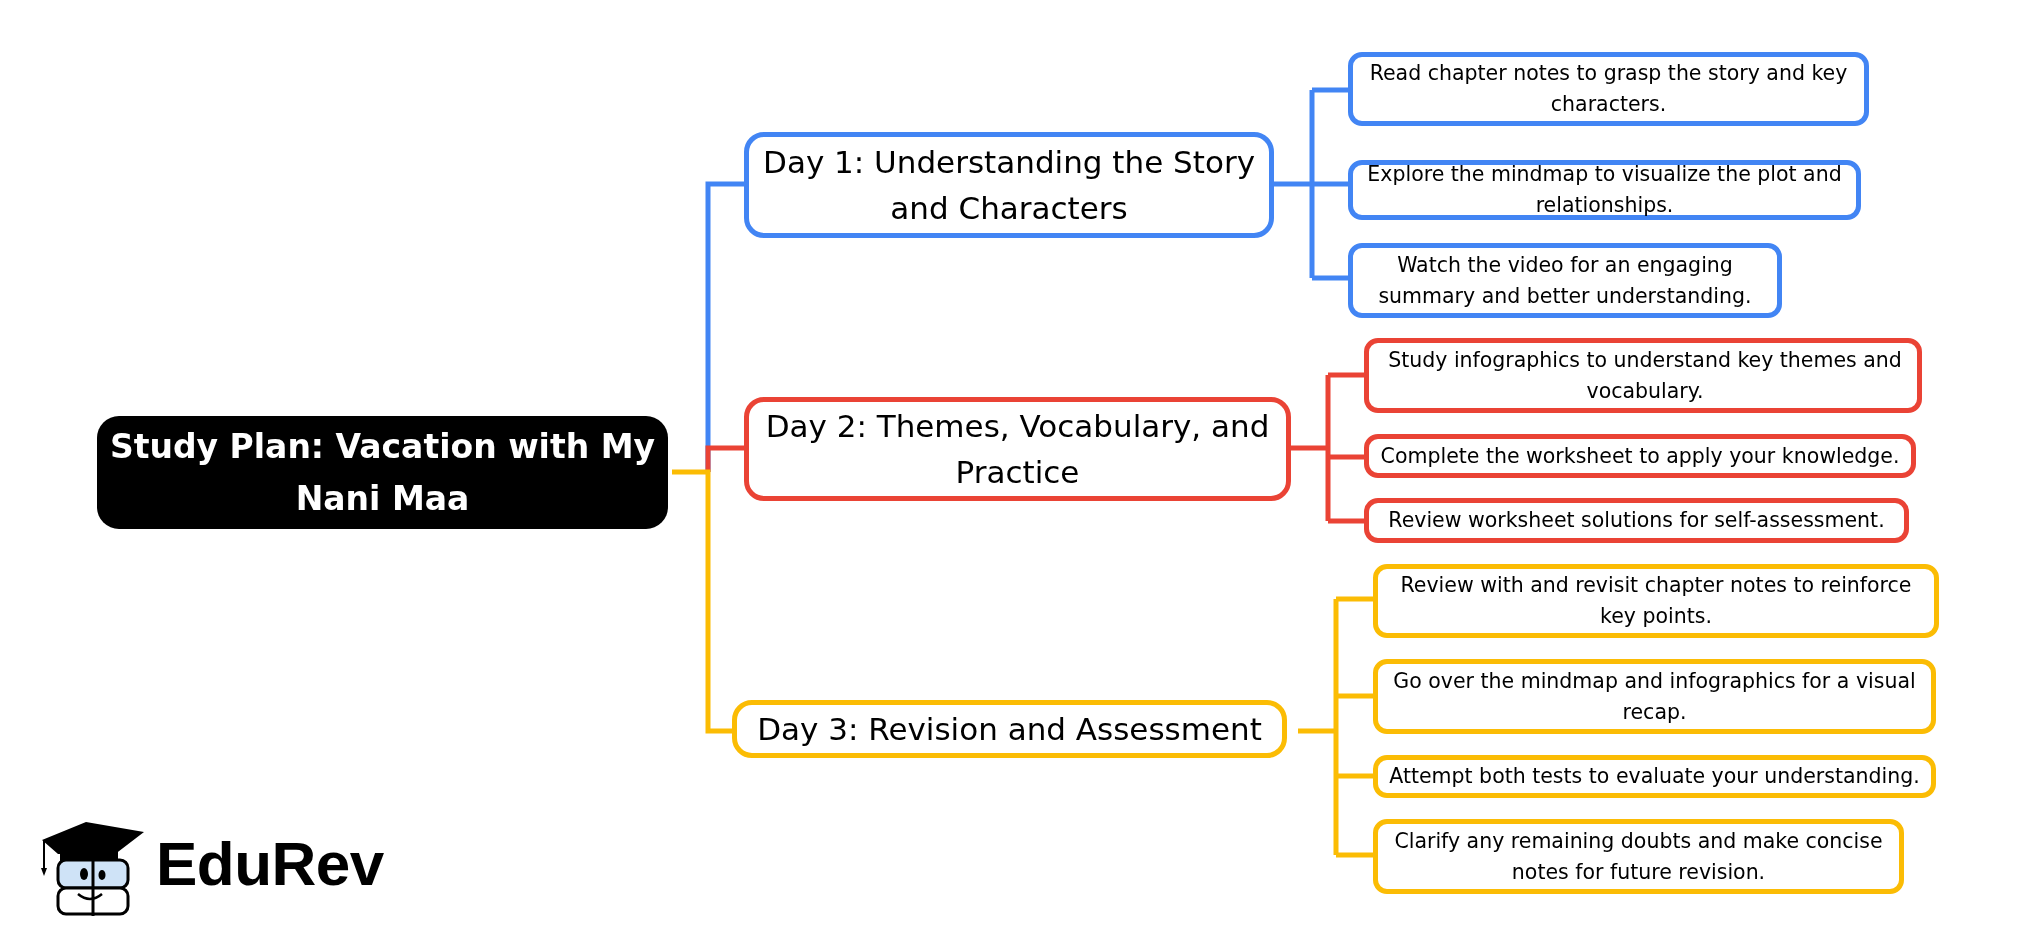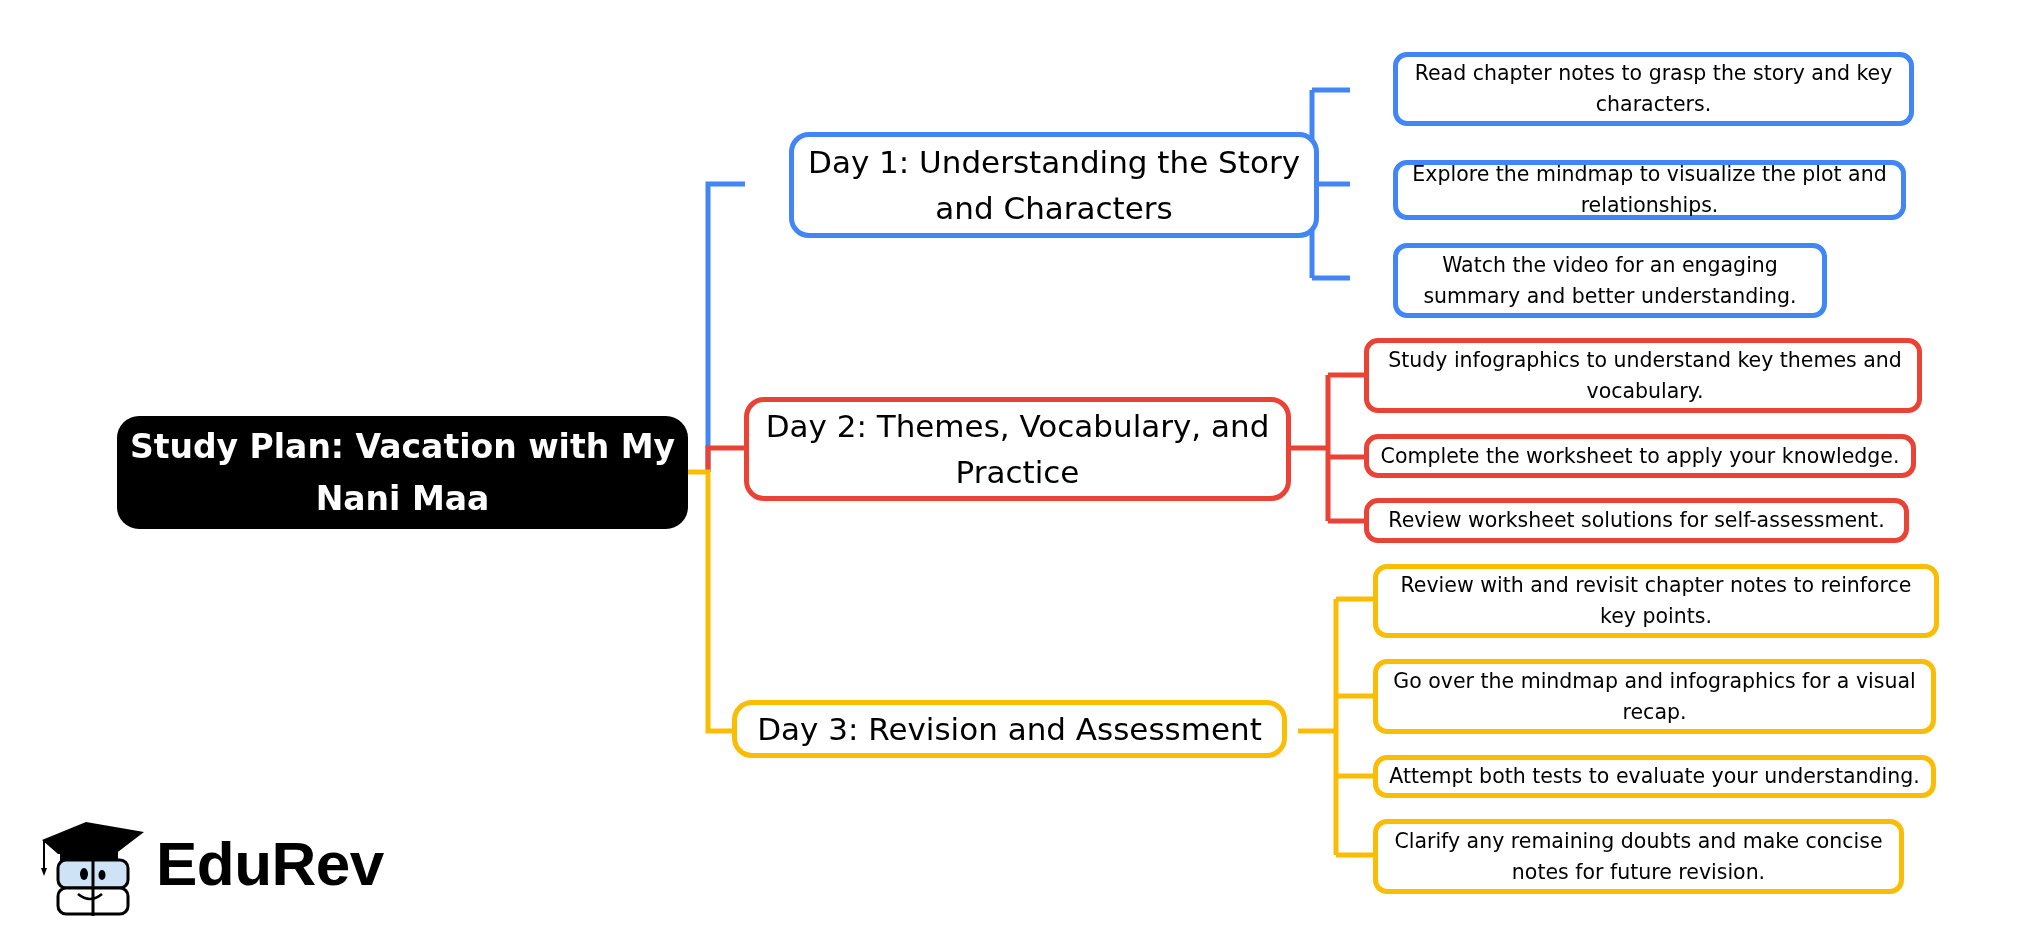--- a/index.html
+++ b/index.html
@@ -5,21 +5,21 @@
   html, body { margin: 0; padding: 0; background: #ffffff; }
   body { width: 2041px; height: 946px; position: relative; overflow: hidden;
          font-family: "DejaVu Sans", sans-serif; color: #000; }
   #connectors { position: absolute; left: 0; top: 0; width: 2041px; height: 946px; }
   .node { position: absolute; box-sizing: border-box; display: flex; align-items: center;
           justify-content: center; text-align: center; background: #fff; }
   .root { background: #000; color: #fff; border-radius: 22px; font-weight: bold;
           font-size: 33px; line-height: 52px; }
   .day { border: 5px solid; border-radius: 20px; font-size: 31px; line-height: 46px; padding: 0 13px; }
   .leaf { border: 5px solid; border-radius: 14px; font-size: 20.5px; line-height: 31px; padding: 0 8px; }
-  .blue { border-color: #4285F4; margin-left: 45px; }
+  .blue { border-color: #4285F4; }
   .red { border-color: #EA4335; }
   .yellow { border-color: #FBBC04; }
   .logo { position: absolute; left: 38px; top: 818px; width: 360px; height: 100px; }
   .logo-text { position: absolute; left: 118px; top: 10px; font-family: "Liberation Sans", sans-serif;
                font-weight: bold; font-size: 62px; letter-spacing: -0.5px; color: #000; }
 </style>
 </head>
 <body>
 
 <svg id="connectors" xmlns="http://www.w3.org/2000/svg">
@@ -28,21 +28,21 @@
   <path d="M708 472 L708 448 L745 448" fill="none" stroke="#EA4335" stroke-width="5"></path>
   <path d="M672 472 L708 472 L708 731 L745 731" fill="none" stroke="#FBBC04" stroke-width="5"></path>
 
   <path d="M1273 184 L1312 184 M1312 90 L1312 278 M1312 90 L1350 90 M1312 184 L1350 184 M1312 278 L1350 278" fill="none" stroke="#4285F4" stroke-width="5"></path>
 
   <path d="M1290 448 L1328 448 M1328 375 L1328 521 M1328 375 L1366 375 M1328 457 L1366 457 M1328 521 L1366 521" fill="none" stroke="#EA4335" stroke-width="5"></path>
 
   <path d="M1298 731 L1336 731 M1336 599 L1336 855 M1336 599 L1375 599 M1336 696 L1375 696 M1336 776 L1375 776 M1336 855 L1375 855" fill="none" stroke="#FBBC04" stroke-width="5"></path>
 </svg>
 
-<div class="node root" style="left:117px; top:416px; width:571px; height:113px;">
+<div class="node root" style="left:97px; top:416px; width:571px; height:113px;">
   <span>Study Plan: Vacation with My Nani Maa</span>
 </div>
 
 <div class="node day blue" style="left:744px; top:132px; width:530px; height:106px;">
   <span>Day 1: Understanding the Story and Characters</span>
 </div>
 <div class="node leaf blue" style="left:1348px; top:52px; width:521px; height:74px;">
   <span>Read chapter notes to grasp the story and key characters.</span>
 </div>
 <div class="node leaf blue" style="left:1348px; top:160px; width:513px; height:60px;">

